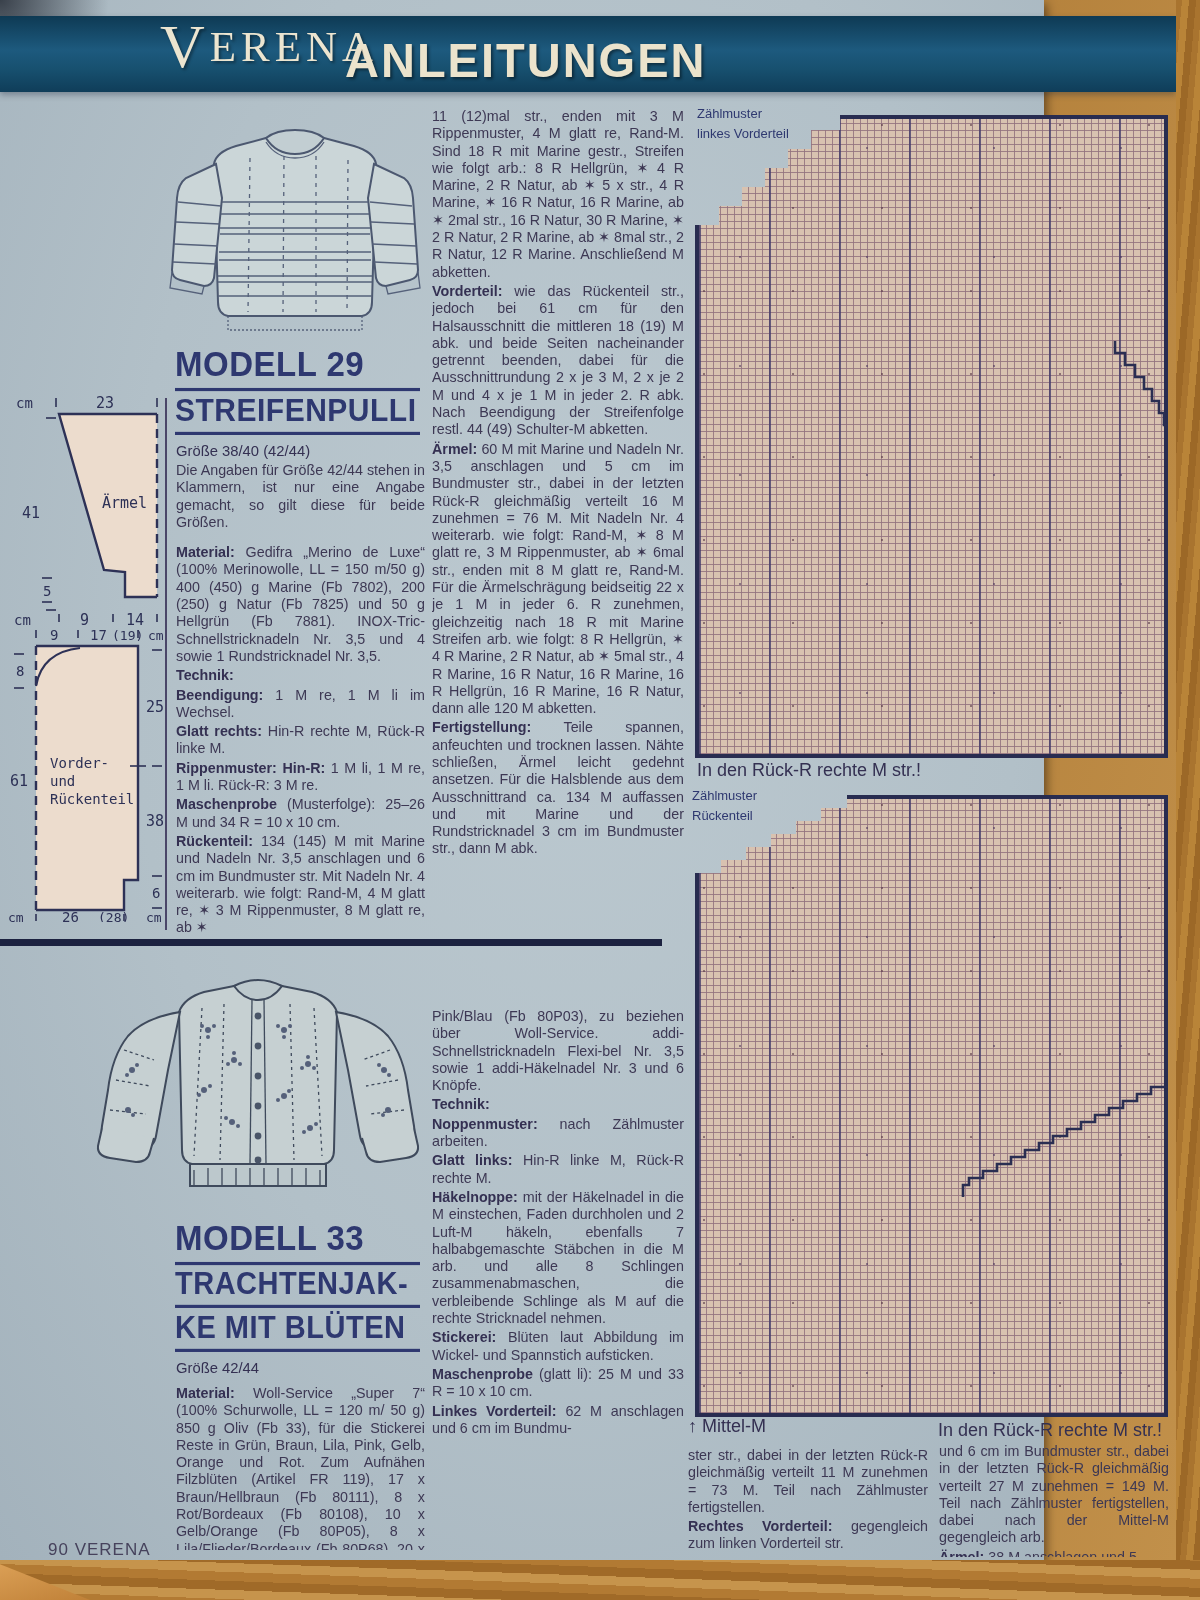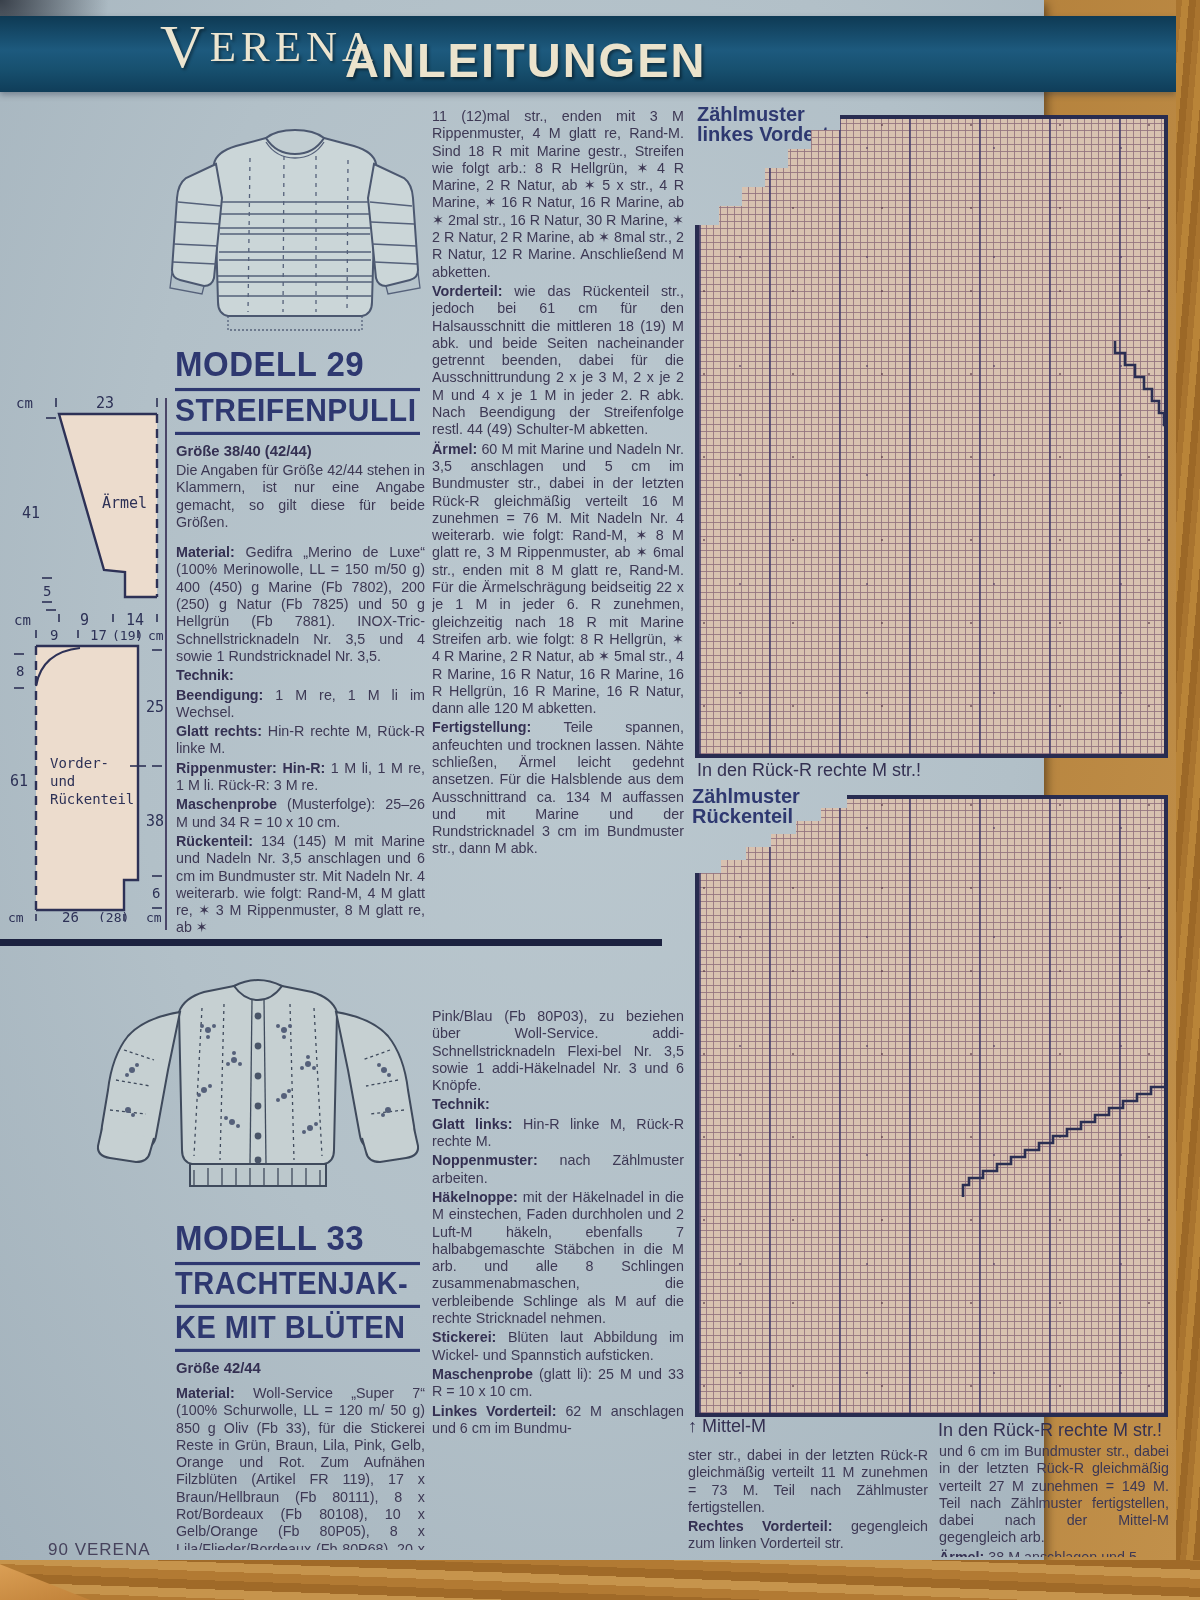--- a/index.html
+++ b/index.html
@@ -26,32 +26,32 @@
     font-size:47px;font-weight:bold;letter-spacing:2px;
     text-shadow:2px 2px 3px rgba(0,0,0,.45);transform:scaleY(1.04);}
   
   .col{position:absolute;text-align:justify;color:#3d3854;
     font-size:14.3px;line-height:17.3px;}
   .col p{margin:0 0 2px 0;}
   .col p.gap{margin-top:13px;}
   .col b{color:#343052;}
   .headline{position:absolute;color:#2e3870;font-weight:bold;font-size:33px;
     letter-spacing:.5px;border-bottom:3px solid #2e3870;padding-bottom:3px;transform:scaleY(1.05);}
-  .sizeline{position:absolute;color:#343052;font-weight:bold;font-size:14.8px;}
+  .sizeline{position:absolute;color:#343052;font-weight:normal;font-size:14.8px;}
   
   .chart{position:absolute;border:4px solid #282c50;background-color:#d8c2b0;
     background-image:
       radial-gradient(circle 2px at 5px 6px, rgba(90,58,72,.6) 55%, transparent 60%),
       radial-gradient(circle 2px at 41px 29px, rgba(74,52,92,.55) 55%, transparent 60%),
       repeating-linear-gradient(90deg, rgba(62,56,104,.75) 0px 1.6px, transparent 1.6px 70px),
       repeating-linear-gradient(90deg, rgba(146,114,126,.85) 0px 1px, transparent 1px 7px),
       repeating-linear-gradient(0deg, rgba(146,114,126,.85) 0px 1px, transparent 1px 7px);
     background-size:89px 83px,127px 109px,auto,auto,auto;}
   .chart svg{position:absolute;left:-4px;top:-4px;}
-  .chart-title{position:absolute;color:#2e3870;font-weight:bold;font-size:20px;line-height:20px;}
+  .chart-title{position:absolute;color:#2e3870;font-weight:normal;font-size:13px;line-height:20px;}
   .chart-caption{position:absolute;color:#343052;font-weight:normal;font-size:18px;}
   
   .schematic text{font-family:"DejaVu Sans Mono",monospace;fill:#2d3156;}
   .rule-v{position:absolute;width:2px;background:#4a4668;}
   #divider{position:absolute;left:0;top:939px;width:662px;height:7px;background:#1c2240;}
   #footer{position:absolute;left:48px;top:1540px;color:#46425c;font-size:17px;letter-spacing:1px;}
   .wood-right{position:absolute;left:1176px;top:0;width:24px;height:1600px;
     background:repeating-linear-gradient(95deg,#a9742f 0 6px,#b98438 6px 13px,#9c6827 13px 20px);}
   .wood-bottom{position:absolute;left:0;top:1560px;width:1200px;height:40px;
     background:repeating-linear-gradient(2deg,#b27a33 0 9px,#c6944c 9px 18px,#a06a28 18px 27px);}
@@ -293,22 +293,22 @@
   <div class="headline" style="left:175px;top:1268px;width:245px;font-size:29px;">TRACHTENJAK-</div>
   <div class="headline" style="left:175px;top:1312px;width:245px;font-size:29px;">KE MIT BLÜTEN</div>
   <div class="sizeline" style="left:176px;top:1360px;">Größe 42/44</div>
 
   <div class="col" style="left:176px;top:1372px;width:249px;height:178px;overflow:hidden;">
       <p class="gap"><b>Material: </b>Woll-Service „Super 7“ (100% Schurwolle, LL = 120 m/ 50 g) 850 g Oliv (Fb 33), für die Stickerei Reste in Grün, Braun, Lila, Pink, Gelb, Orange und Rot. Zum Aufnähen Filzblüten (Artikel FR 119), 17 x Braun/Hellbraun (Fb 80111), 8 x Rot/Bordeaux (Fb 80108), 10 x Gelb/Orange (Fb 80P05), 8 x Lila/Flieder/Bordeaux (Fb 80P68), 20 x Rosa/</p>
     </div>
   <div class="col" style="left:432px;top:1008px;width:252px;height:548px;overflow:hidden;">
       <p>Pink/Blau (Fb 80P03), zu beziehen über Woll-Service. addi-Schnellstricknadeln Flexi-bel Nr. 3,5 sowie 1 addi-Häkelnadel Nr. 3 und 6 Knöpfe.</p>
       <p><b>Technik: </b></p>
+      <p><b>Noppenmuster: </b>nach Zählmuster arbeiten.</p>
       <p><b>Glatt links: </b>Hin-R linke M, Rück-R rechte M.</p>
-      <p><b>Noppenmuster: </b>nach Zählmuster arbeiten.</p>
       <p><b>Häkelnoppe: </b>mit der Häkelnadel in die M einstechen, Faden durchholen und 2 Luft-M häkeln, ebenfalls 7 halbabgemaschte Stäbchen in die M arb. und alle 8 Schlingen zusammenabmaschen, die verbleibende Schlinge als M auf die rechte Stricknadel nehmen.</p>
       <p><b>Stickerei: </b>Blüten laut Abbildung im Wickel- und Spannstich aufsticken.</p>
       <p><b>Maschenprobe </b>(glatt li): 25 M und 33 R = 10 x 10 cm.</p>
       <p><b>Linkes Vorderteil: </b>62 M anschlagen und 6 cm im Bundmu-</p>
     </div>
   <div class="col" style="left:688px;top:1447px;width:240px;height:110px;overflow:hidden;">
       <p>ster str., dabei in der letzten Rück-R gleichmäßig verteilt 11 M zunehmen = 73 M. Teil nach Zählmuster fertigstellen.</p>
       <p><b>Rechtes Vorderteil: </b>gegengleich zum linken Vorderteil str.</p>
       <p><b>Rückenteil: </b>122 M anschlagen</p>
     </div>

